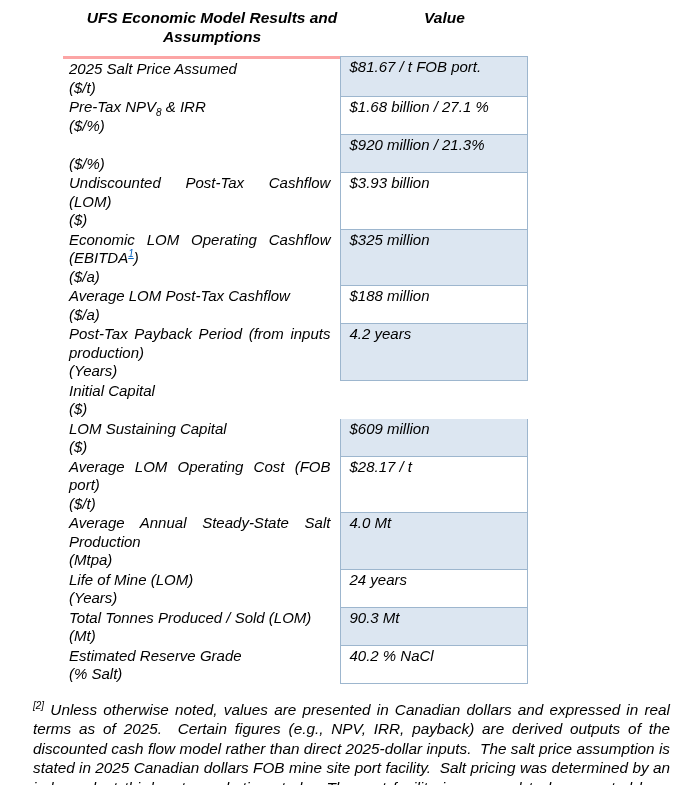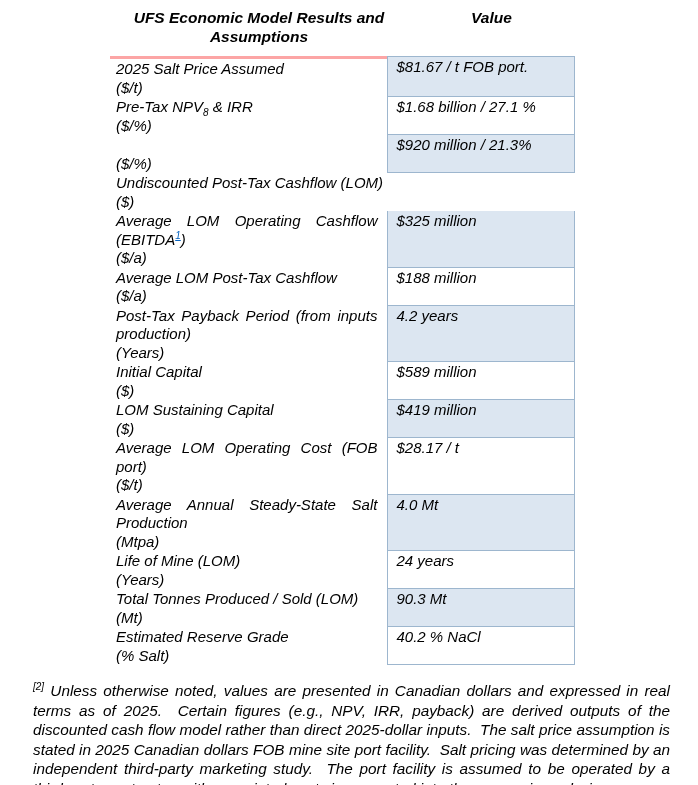--- a/index.html
+++ b/index.html
@@ -13,21 +13,21 @@
     background: #ffffff;
     font-family: "Liberation Sans", sans-serif;
     font-style: italic;
     color: #000000;
     overflow: hidden;
     box-sizing: border-box;
     padding-top: 8px;
   }
   
   .table-wrap {
-    margin-left: 110px;
+    margin-left: 63px;
     width: 465px;
   }
   .thead {
     display: flex;
     font-weight: bold;
     font-size: 15.5px;
     line-height: 19px;
     padding-bottom: 10px;
   }
   .th { text-align: center; }
@@ -96,40 +96,40 @@
         <div class="trow">
           <div class="td param"><span class="label-main"><span>Pre-Tax NPV</span><sub>8</sub><span> &amp; IRR</span></span><br><span class="unit">($/%)</span></div>
           <div class="td value">$1.68 billion / 27.1 %</div>
         </div>
         <div class="trow shaded bold">
           <div class="td param"><br><span class="unit">($/%)</span></div>
           <div class="td value">$920 million / 21.3%</div>
         </div>
         <div class="trow">
           <div class="td param"><span class="label-main"><span>Undiscounted Post-Tax Cashflow (LOM)</span></span><br><span class="unit">($)</span></div>
+          <div class="td value">$3.93 billion</div>
         </div>
         <div class="trow shaded">
-          <div class="td param"><span class="label-main"><span>Average LOM Operating Cashflow (EBITDA</span><sup class="fn-link">1</sup><span>)</span></span><br><span class="unit">($/a)</span></div>
+          <div class="td param"><span class="label-main"><span>Economic LOM Operating Cashflow (EBITDA</span><sup class="fn-link">1</sup><span>)</span></span><br><span class="unit">($/a)</span></div>
           <div class="td value">$325 million</div>
         </div>
         <div class="trow">
           <div class="td param"><span class="label-main"><span>Average LOM Post-Tax Cashflow</span></span><br><span class="unit">($/a)</span></div>
           <div class="td value">$188 million</div>
         </div>
         <div class="trow shaded">
           <div class="td param"><span class="label-main"><span>Post-Tax Payback Period (from inputs production)</span></span><br><span class="unit">(Years)</span></div>
           <div class="td value">4.2 years</div>
         </div>
         <div class="trow">
           <div class="td param"><span class="label-main"><span>Initial Capital</span></span><br><span class="unit">($)</span></div>
-          <div class="td value">$589 million</div>
         </div>
         <div class="trow shaded">
           <div class="td param"><span class="label-main"><span>LOM Sustaining Capital</span></span><br><span class="unit">($)</span></div>
-          <div class="td value">$419 million</div>
+          <div class="td value">$609 million</div>
         </div>
         <div class="trow">
           <div class="td param"><span class="label-main"><span>Average LOM Operating Cost (FOB port)</span></span><br><span class="unit">($/t)</span></div>
           <div class="td value">$28.17 / t</div>
         </div>
         <div class="trow shaded">
           <div class="td param"><span class="label-main"><span>Average Annual Steady-State Salt Production</span></span><br><span class="unit">(Mtpa)</span></div>
           <div class="td value">4.0 Mt</div>
         </div>
         <div class="trow">

